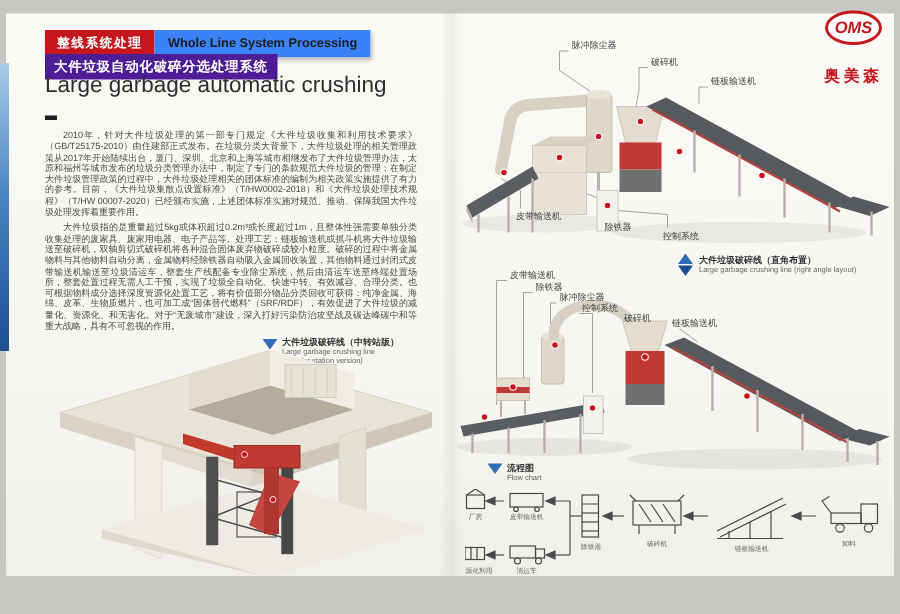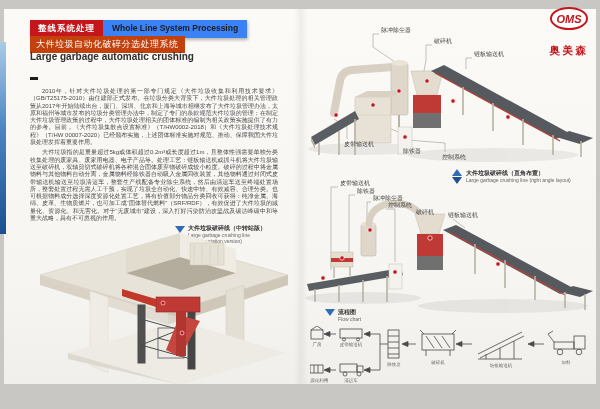--- a/index.html
+++ b/index.html
@@ -12,23 +12,23 @@
           background:linear-gradient(90deg,rgba(0,0,0,0) 0%,rgba(0,0,0,0.05) 50%,rgba(0,0,0,0) 100%); }
   #blue-strip { position:absolute; left:0; top:42px; width:6px; height:192px;
                 background:linear-gradient(180deg,#a9cbe7 0%,#4d86c2 45%,#1b4f92 100%); }
 
   .abs { position:absolute; }
 
   
   #badge-row { left:30px; top:20px; display:flex; box-shadow:1px 2px 3px rgba(0,0,0,0.28); }
   #badge-cn { background:#c4161c; color:#fff; font-weight:bold; font-size:8.5px; padding:3px 8px; letter-spacing:1px; }
   #badge-en { background:#3b82f6; color:#1d1d1d; font-weight:bold; font-size:8.5px; padding:3px 9px; }
-  #title-cn { left:30px; top:36px; background:#c2410c; color:#fff; font-weight:normal; font-size:9px;
+  #title-cn { left:30px; top:36px; background:#4c1d95; color:#fff; font-weight:bold; font-size:9px;
               padding:2px 6px; letter-spacing:0.5px; }
-  #title-en { left:30px; top:50px; color:#2e2e2e; font-size:10px; line-height:13px; font-weight:700; }
+  #title-en { left:30px; top:50px; color:#2e2e2e; font-size:15px; line-height:13px; font-weight:400; }
   #title-dash { left:30px; top:77px; width:8px; height:2.5px; background:#1d1d1d; }
 
   
   #text-block { left:30px; top:88px; width:248px; }
   .para { font-size:6px; line-height:7.3px; color:#4a4a4a; text-align:justify; text-indent:2em; }
   .para + .para { margin-top:3px; }
 
   
   .cap-cn { font-size:6px; font-weight:bold; color:#333; }
   .cap-en { font-size:5px; color:#666; line-height:6px; }

